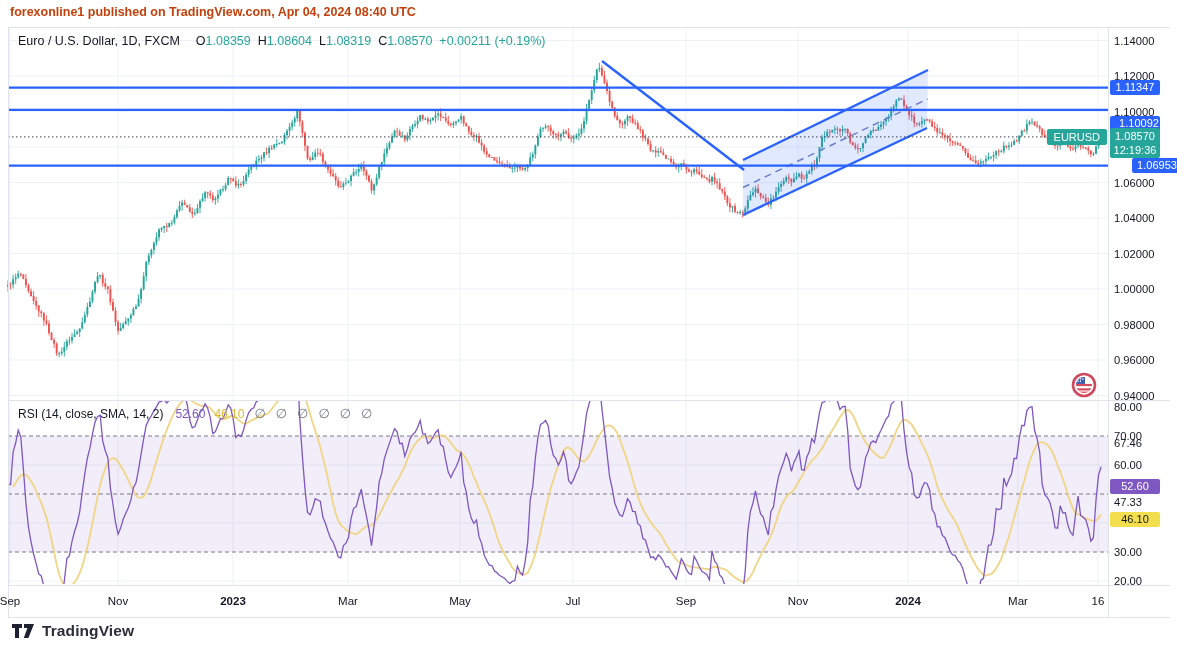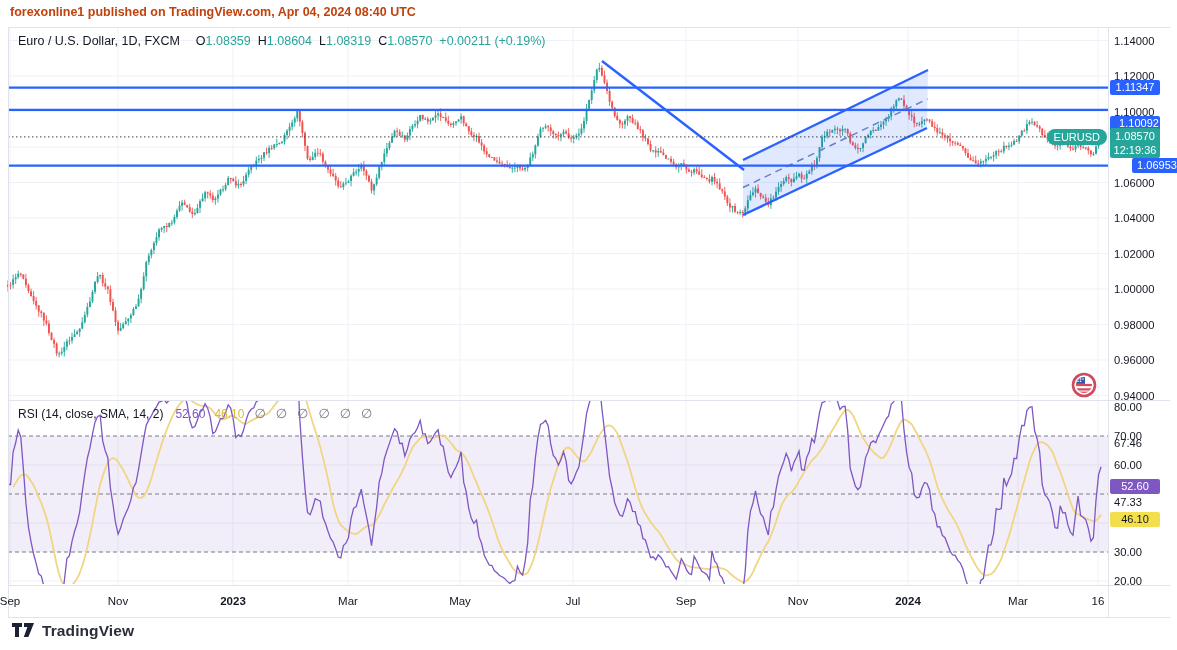--- a/index.html
+++ b/index.html
@@ -17,24 +17,24 @@
   .rsi-legend{position:absolute;left:18px;top:406px;z-index:3;font-size:12px;white-space:nowrap;color:#131722}
   .rsi-legend .v1{color:#7e57c2;margin-left:12px}
   .rsi-legend .v2{color:#dcba31;margin-left:9px}
   .rsi-legend .nul{color:#787b86;margin-left:10px;font-size:13px}
   .badge{position:absolute;left:1110px;width:50px;height:15px;z-index:4;border-radius:2px;
          color:#fff;font-size:11px;line-height:15px;text-align:center}
   .badge.lvl{background:#2962ff}
   .last-badge{position:absolute;left:1110px;width:50px;z-index:5;border-radius:2px;background:#26a69a;
               color:#fff;font-size:11px;line-height:14px;text-align:center;padding:1px 0}
   .sym-badge{position:absolute;right:70px;z-index:5;background:#26a69a;color:#fff;font-size:11px;
-             height:16px;line-height:16px;padding:0 7px;border-radius:8px;font-weight:400}
+             height:16px;line-height:16px;padding:0 7px;border-radius:2px;font-weight:400}
   .rsi-badge{position:absolute;left:1110px;width:50px;height:15px;z-index:4;border-radius:2px;
              font-size:11px;line-height:15px;text-align:center}
-  .footer{position:absolute;left:12px;top:622px;z-index:3;display:flex;gap:7px}
+  .footer{position:absolute;left:12px;top:622px;z-index:3;display:flex;align-items:center;gap:7px}
   .brand{font-size:15.5px;font-weight:600;color:#2a2e39;letter-spacing:.1px}
 </style>
 </head>
 <body>
 
 <div class="stage">
 
   <div class="published">forexonline1 published on TradingView.com, Apr 04, 2024 08:40 UTC</div>
 
   <svg class="chart" id="chartSvg" width="1177" height="650">

